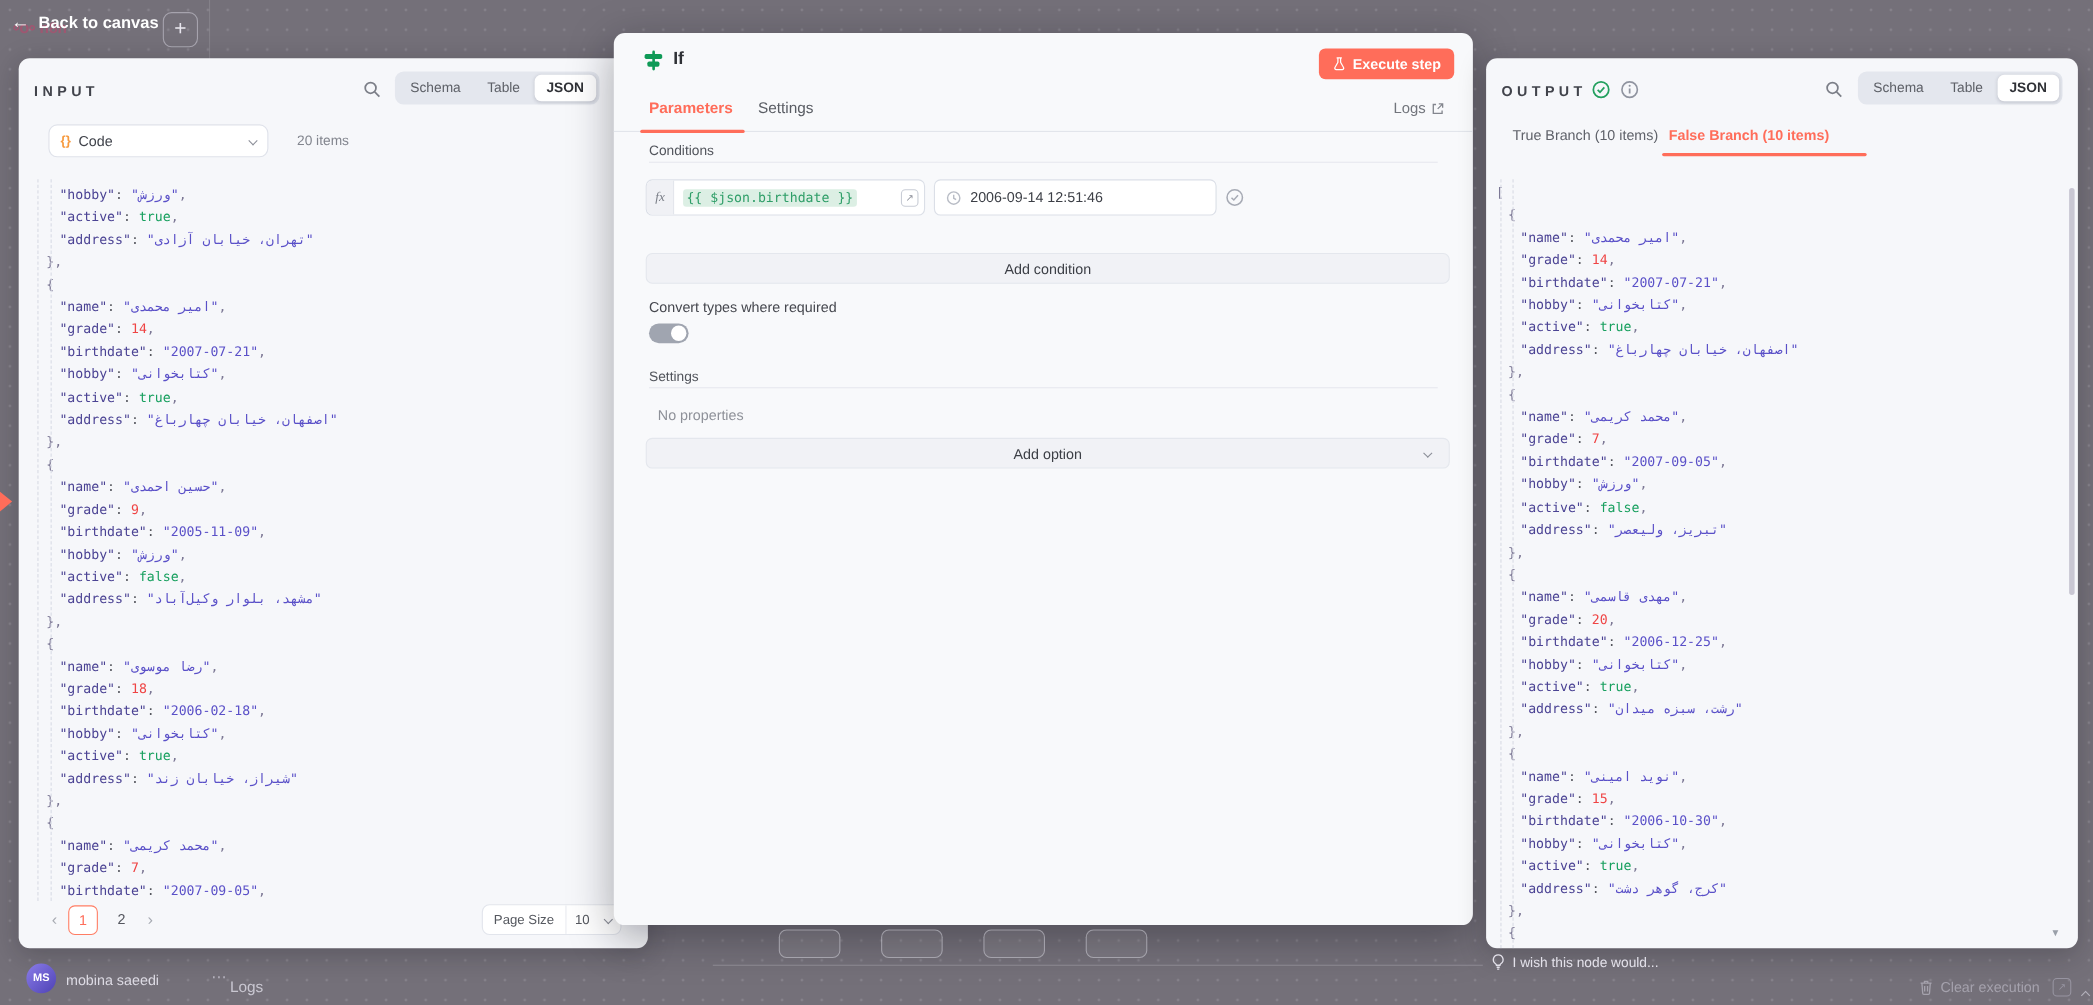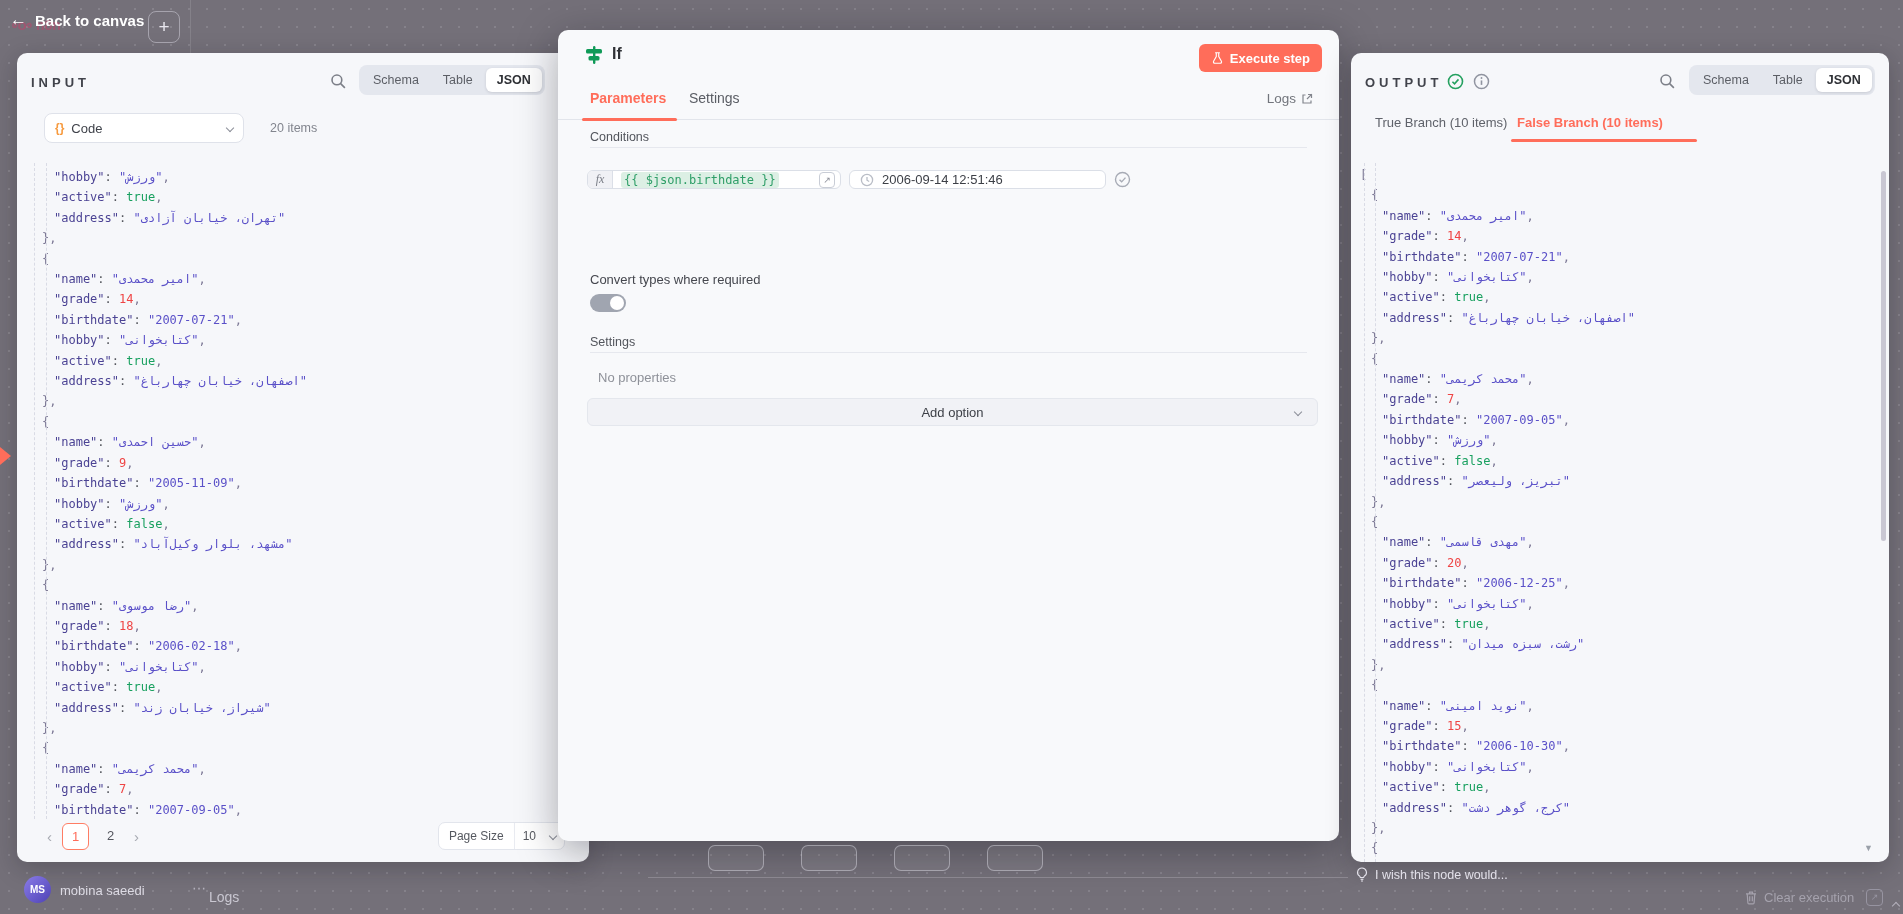--- a/index.html
+++ b/index.html
@@ -66,21 +66,21 @@
   .m-tab { position:absolute; top:12px; font-size:14px; cursor:pointer; }
   .m-tab.params { left:32px; color:#ff6d5a; font-weight:700; }
   .m-tab.settings { left:131px; color:#5a5d64; }
   .m-underline { position:absolute; left:24px; top:40px; width:95px; height:2.5px; background:#ff6d5a; border-radius:2px;}
   .docs { position:absolute; right:26px; top:13px; font-size:13.5px; color:#72757c; cursor:pointer; display:flex; gap:5px; align-items:center;}
 
   .sect-label { position:absolute; font-size:12.5px; color:#52555c; }
   .sect-line { position:absolute; left:32px; right:32px; height:1px; background:#e6e8ee; }
 
   .cond-row { position:absolute; left:29px; top:133px; height:33px; display:flex; align-items:center; }
-  .field { background:#fff; border:1px solid #dbdfe7; border-radius:6px; height:19px; display:flex; align-items:center; }
+  .field { background:#fff; border:1px solid #dbdfe7; border-radius:6px; height:33px; display:flex; align-items:center; }
   .fxcell { width:25px; height:100%; background:#f0f1f5; border-right:1px solid #dbdfe7; border-radius:5px 0 0 5px; color:#7a7e87; font-size:12px; font-style:italic; font-family:"Liberation Serif", serif; display:flex; align-items:center; justify-content:center; }
   .expr-field { width:227px; }
   .expr-chip { margin-left:8px; background:#dcefe4; color:#2f9e68; font-size:12px; font-family:"DejaVu Sans Mono", monospace; padding:1px 3px; border-radius:3px; }
   .expand-ic { margin-left:auto; margin-right:5px; width:16px; height:16px; border:1px solid #c9cdd6; border-radius:4px; color:#8b8e98; font-size:9px; line-height:14px; text-align:center; cursor:pointer;}
   .op-field { width:220px; margin-left:4px; padding:0 10px; gap:8px; font-size:13px; color:#3c3f46; cursor:pointer;}
   .op-field .sp{flex:1;}
   .date-field { width:257px; margin-left:8px; padding:0 10px; gap:8px; font-size:13px; color:#3c3f46; }
   .cond-check { margin-left:8px; }
 
   .big-btn { position:absolute; left:29px; width:731px; height:28px; background:#f1f2f6; border:1px solid #e4e7ed; border-radius:6px; font-size:13px; color:#3c3f46; display:flex; align-items:center; justify-content:center; cursor:pointer; }
@@ -250,20 +250,21 @@
       <span>2006-09-14 12:51:46</span>
     </div>
     <div class="cond-check">
       <svg width="17" height="17" viewBox="0 0 16 16">
           <circle cx="8" cy="8" r="6.6" fill="none" stroke="#a7abb5" stroke-width="1.3"></circle>
           <path d="M5.2 8.2l2 2 3.6-4" fill="none" stroke="#a7abb5" stroke-width="1.3"></path>
         </svg>
     </div>
   </div>
 
+  <div class="big-btn" style="top:200px;">Add condition</div>
 
   <div class="sect-label" style="left:32px; top:242px; font-size:13px; color:#45474e;">Convert types where required</div>
   <div class="toggle">
       <div class="knob"></div>
     </div>
 
   <div class="sect-label" style="left:32px; top:305px;">Settings</div>
   <div class="sect-line" style="top:322px;"></div>
   <div class="noprops">No properties</div>
   <div class="big-btn" style="top:368px;">

